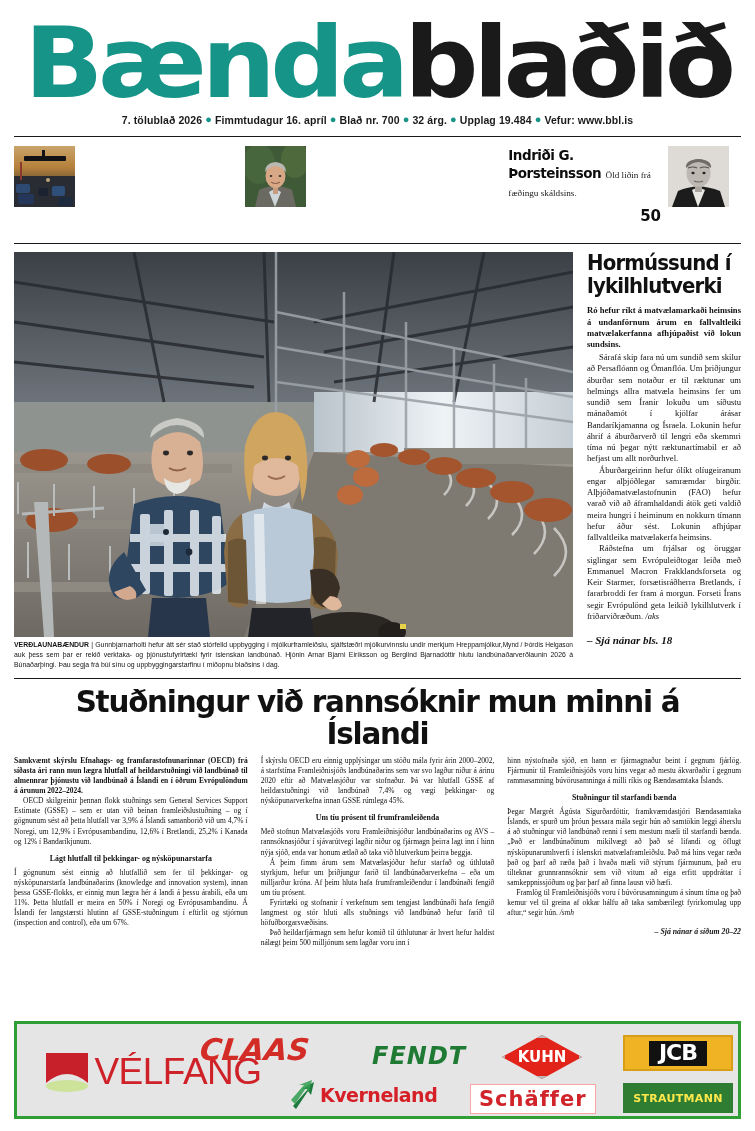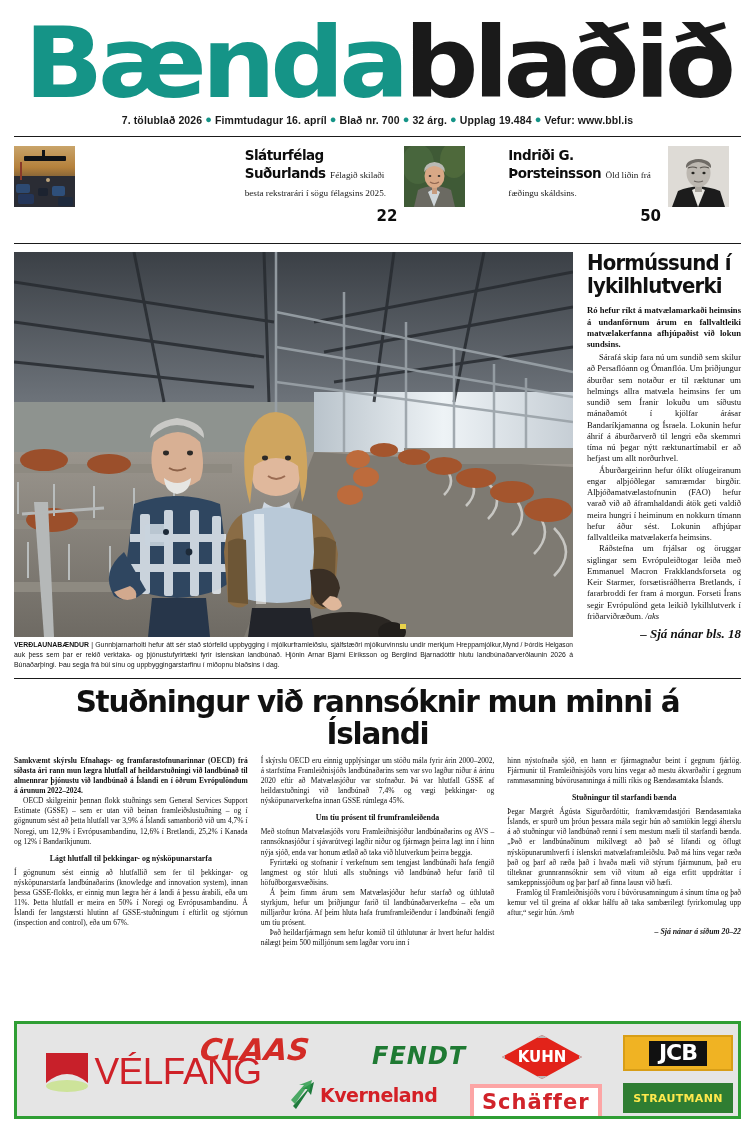--- a/index.html
+++ b/index.html
@@ -100,22 +100,22 @@
     text-align:justify;color:#111;margin-bottom:2px;
   }
   .side-body{
     font-family:"Liberation Serif", serif;
     font-size:8.6px;line-height:1.31;text-align:justify;color:#111;
   }
   .side-body p{margin:0;text-indent:12px;}
   .side-body .sig{font-style:italic;}
   .side-ref{
     font-family:"Liberation Serif", serif;
-    font-style:italic;font-weight:700;font-size:13px;
-    text-align:right;margin-top:4px;color:#111;
+    font-style:italic;font-weight:700;font-size:11px;
+    margin-top:12px;color:#111;
   }
 
   
   .main-rule{border:0;border-top:1.6px solid #1a1a1a;margin:8px 14px 0 14px;}
   .main-head{
     font-family:"DejaVu Sans", sans-serif;
     font-weight:700;font-size:30.5px;line-height:1.06;
     letter-spacing:-1.3px;color:#111;
     margin:7px 14px 6px 14px;text-align:center;
     transform:scaleX(0.965);transform-origin:center;
@@ -199,21 +199,21 @@
 
   .kverneland{left:268px;top:52px;display:flex;align-items:center;gap:4px;}
   .kv-arrow{width:26px;height:30px;position:relative;}
   .kverneland-word{
     font-family:"DejaVu Sans", sans-serif;font-weight:700;font-size:19px;color:#d42026;
     letter-spacing:-0.5px;
   }
 
   .schaffer{left:448px;top:56px;}
   .schaffer-box{
-    background:#fff;border:4px solid #fca5a5;padding:2px 8px;
+    background:#fff;border:1px solid #fca5a5;padding:2px 8px;
   }
   .schaffer-word{
     font-family:"DejaVu Sans", sans-serif;font-weight:700;font-size:21px;color:#d1232a;
     letter-spacing:1px;
   }
 
   .strautmann{left:600px;top:54px;width:112px;height:32px;}
   .st-box{
     width:110px;height:30px;background:#2f7d32;display:flex;align-items:center;
     justify-content:center;box-sizing:border-box;
@@ -259,25 +259,20 @@
           <rect x="44" y="51" width="15" height="9" rx="2" fill="#1e2a3d"></rect>
           <rect x="10" y="10" width="42" height="5" rx="1" fill="#101216"></rect>
           <rect x="28" y="4" width="3" height="9" fill="#101216"></rect>
           <rect x="6" y="16" width="2" height="18" fill="#8a3a2a"></rect>
           <circle cx="34" cy="34" r="2" fill="#ffd89a" opacity=".7"></circle>
         </svg>
       </div>
     </div>
 
     <div class="teaser">
-      <div class="teaser-text">
-        <span class="teaser-kicker">Sláturfélag Suðurlands</span>
-        <span class="teaser-body">Félagið skilaði besta rekstrarári í sögu félagsins 2025.</span>
-        <div class="teaser-page">22</div>
-      </div>
       <div class="teaser-photo">
         <svg viewBox="0 0 61 61" preserveAspectRatio="none" aria-hidden="true">
           <rect width="61" height="61" fill="#3f5a36"></rect>
           <ellipse cx="14" cy="18" rx="16" ry="20" fill="#4d6b40" opacity=".7"></ellipse>
           <ellipse cx="50" cy="14" rx="14" ry="18" fill="#58733f" opacity=".6"></ellipse>
           <path d="M10 61 L14 44 Q30 36 47 44 L51 61 Z" fill="#6b6a62"></path>
           <path d="M24 46 L30 61 L36 46 Q30 41 24 46Z" fill="#cfd6da"></path>
           <rect x="28" y="40" width="5" height="8" fill="#c69b7e"></rect>
           <ellipse cx="30.5" cy="30" rx="10" ry="12" fill="#d8a886"></ellipse>
           <path d="M20 26 Q30 14 41 26 Q41 17 30.5 16 Q20 17 20 26Z" fill="#b9b9b4"></path>
@@ -492,22 +487,22 @@
       <p class="first lead">Samkvæmt skýrslu Efnahags- og framfarastofnunarinnar (OECD) frá síðasta ári rann mun lægra hlutfall af heildarstuðningi við landbúnað til almennrar þjónustu við landbúnað á Íslandi en í öðrum Evrópulöndum á árunum 2022–2024.</p>
       <p>OECD skilgreinir þennan flokk stuðnings sem General Services Support Estimate (GSSE) – sem er utan við beinan framleiðslustuðning – og í gögnunum sést að þetta hlutfall var 3,9% á Íslandi samanborið við um 4,7% í Noregi, um 12,9% í Evrópusambandinu, 12,6% í Bretlandi, 25,2% í Kanada og 12% í Bandaríkjunum.</p>
       <div class="subhead">Lágt hlutfall til þekkingar- og nýsköpunarstarfa</div>
       <p class="first">Í gögnunum sést einnig að hlutfallið sem fer til þekkingar- og nýsköpunarstarfa landbúnaðarins (knowledge and innovation system), innan þessa GSSE-flokks, er einnig mun lægra hér á landi á þessu árabili, eða um 11%. Þetta hlutfall er meira en 50% í Noregi og Evrópusambandinu. Á Íslandi fer langstærsti hlutinn af GSSE-stuðningum í eftirlit og stjórnun (inspection and control), eða um 67%.</p>
     </div>
 
     <div class="col">
       <p class="first">Í skýrslu OECD eru einnig upplýsingar um stöðu mála fyrir árin 2000–2002, á starfstíma Framleiðnisjóðs landbúnaðarins sem var svo lagður niður á árinu 2020 eftir að Matvælasjóður var stofnaður. Þá var hlutfall GSSE af heildarstuðningi við landbúnað 7,4% og vægi þekkingar- og nýsköpunarverkefna innan GSSE rúmlega 45%.</p>
       <div class="subhead">Um tíu prósent til frumframleiðenda</div>
       <p class="first">Með stofnun Matvælasjóðs voru Framleiðnisjóður landbúnaðarins og AVS – rannsóknasjóður í sjávarútvegi lagðir niður og fjármagn þeirra lagt inn í hinn nýja sjóð, enda var honum ætlað að taka við hlutverkum þeirra beggja.</p>
+      <p>Á þeim fimm árum sem Matvælasjóður hefur starfað og úthlutað styrkjum, hefur um þriðjungur farið til landbúnaðarverkefna – eða um milljarður króna. Af þeim hluta hafa frumframleiðendur í landbúnaði fengið um tíu prósent.</p>
       <p>Fyrirtæki og stofnanir í verkefnum sem tengjast landbúnaði hafa fengið langmest og stór hluti alls stuðnings við landbúnað hefur farið til höfuðborgarsvæðisins.</p>
-      <p>Á þeim fimm árum sem Matvælasjóður hefur starfað og úthlutað styrkjum, hefur um þriðjungur farið til landbúnaðarverkefna – eða um milljarður króna. Af þeim hluta hafa frumframleiðendur í landbúnaði fengið um tíu prósent.</p>
       <p>Það heildarfjármagn sem hefur komið til úthlutunar ár hvert hefur haldist nálægt þeim 500 milljónum sem lagðar voru inn í</p>
     </div>
 
     <div class="col">
       <p class="first">hinn nýstofnaða sjóð, en hann er fjármagnaður beint í gegnum fjárlög. Fjármunir til Framleiðnisjóðs voru hins vegar að mestu ákvarðaðir í gegnum rammasamning búvörusamninga á milli ríkis og Bændasamtaka Íslands.</p>
       <div class="subhead">Stuðningur til starfandi bænda</div>
       <p class="first">Þegar Margrét Ágústa Sigurðardóttir, framkvæmdastjóri Bændasamtaka Íslands, er spurð um þróun þessara mála segir hún að samtökin leggi áherslu á að stuðningur við landbúnað renni í sem mestum mæli til starfandi bænda. „Það er landbúnaðinum mikilvægt að það sé lifandi og öflugt nýsköpunarumhverfi í íslenskri matvælaframleiðslu. Það má hins vegar ræða það og þarf að ræða það í hvaða mæli við stýrum fjármunum, það eru tilteknar grunnrannsóknir sem við vitum að eiga erfitt uppdráttar í samkeppnissjóðum og þar þarf að finna lausn við hæfi.</p>
       <p><span>Framlög til Framleiðnisjóðs voru í búvörusamningum á sínum tíma og það kemur vel til greina af okkar hálfu að taka sambærilegt fyrirkomulag upp aftur,“ segir hún.</span> <span class="sig">/smh</span></p>
       <div class="col-ref">– Sjá nánar á síðum 20–22</div>
     </div>

